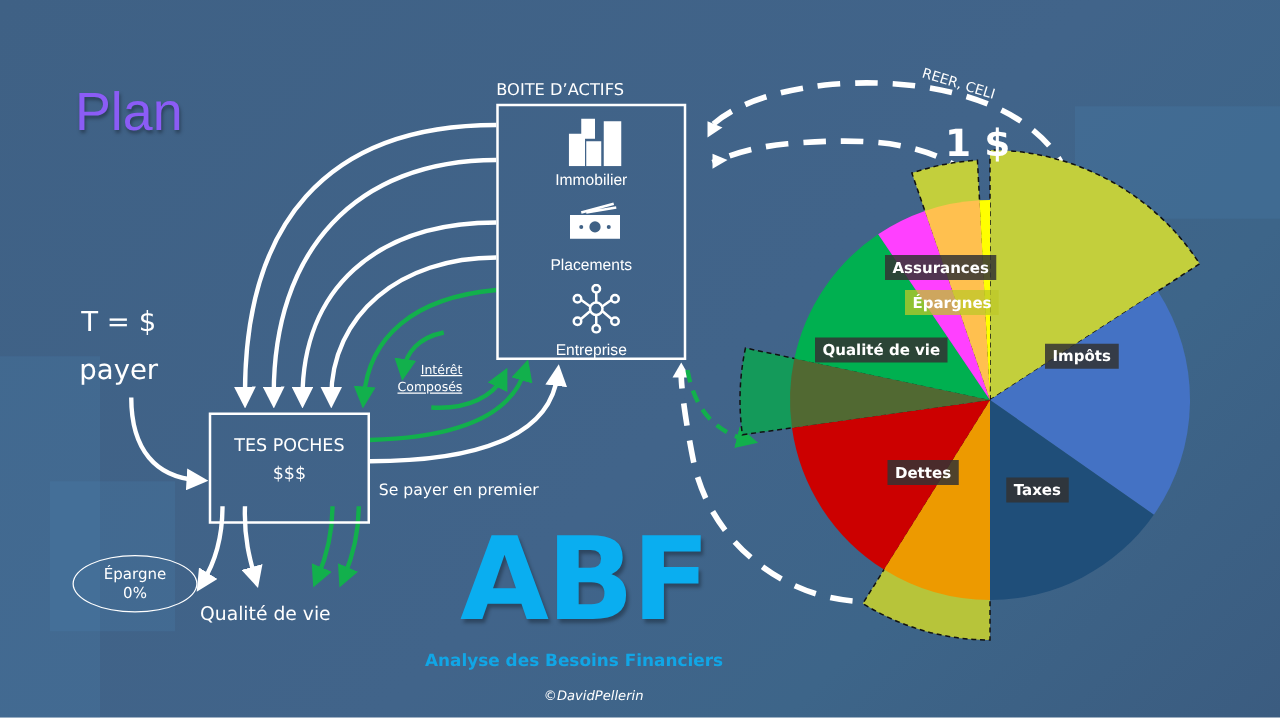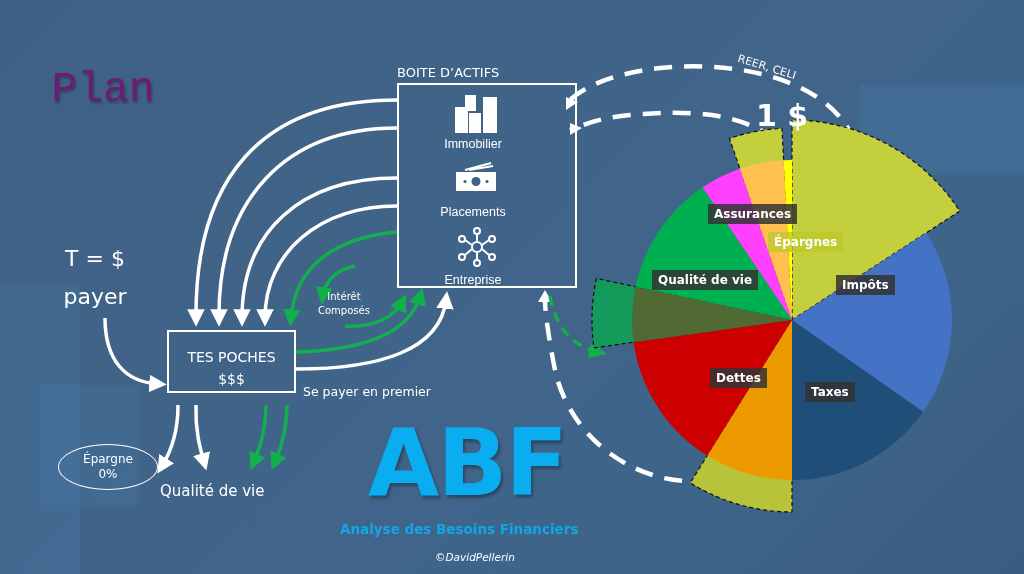--- a/index.html
+++ b/index.html
@@ -1,30 +1,30 @@
 <!DOCTYPE html>
 <html><head>
 <meta charset="utf-8">
 <style>
   html,body{margin:0;padding:0;}
   body{width:1024px;height:574px;overflow:hidden;position:relative;
     background:linear-gradient(135deg,#3f6185 0%,#41648a 55%,#3d6589 75%,#3b5c80 100%);
     font-family:"DejaVu Sans",sans-serif;color:#fff;}
   .tile{position:absolute;background:rgba(80,140,190,0.18);}
   .abs{position:absolute;}
-  #title{left:8px;top:62px;font-family:Liberation Mono, monospace;font-size:43px;line-height:56px;color:#701a75;text-shadow:1px 2px 3px rgba(0,0,0,.35);text-align:center;width:190px;}
+  #title{left:8px;top:62px;font-family:Liberation Sans, sans-serif;font-size:43px;line-height:56px;color:#8b5cf6;text-shadow:1px 2px 3px rgba(0,0,0,.35);text-align:center;width:190px;}
   #income{left:40px;top:240px;font-size:22px;line-height:38px;text-align:center;width:110px;}
-  #pockets-box{left:167px;top:330px;width:129px;height:63px;border:2.5px solid #fff;box-sizing:border-box;text-align:center;font-size:14px;line-height:22px;padding-top:14px;}
-  #assets-box{left:397px;top:83px;width:180px;height:205px;border:2.5px solid #fff;box-sizing:border-box;}
+  #pockets-box{left:167px;top:330px;width:129px;height:89px;border:2.5px solid #fff;box-sizing:border-box;text-align:center;font-size:14px;line-height:22px;padding-top:14px;}
+  #assets-box{left:397px;top:83px;width:152px;height:205px;border:2.5px solid #fff;box-sizing:border-box;}
   #assets-title{left:397px;top:65px;width:152px;text-align:left;font-size:13px;}
   .asset-lbl{position:absolute;width:148px;text-align:center;font-family:"Liberation Sans",sans-serif;font-size:12.5px;}
   #savings-oval{left:58px;top:444px;width:100px;height:46px;border:1.5px solid #fff;border-radius:50%;box-sizing:border-box;text-align:center;font-size:12px;line-height:15px;padding-top:7px;}
   #qol-label{left:160px;top:482px;font-size:15px;}
   #payfirst{left:303px;top:384px;font-size:12.5px;}
-  #interest{left:318px;top:290px;font-size:10px;text-align:center;line-height:14px;}
+  #interest{left:318px;top:290px;font-size:10px;text-align:right;line-height:14px;text-decoration:underline;}
   #abf{left:368px;top:418px;font-size:92px;font-weight:bold;color:#0aaef0;font-family:"DejaVu Sans",sans-serif;letter-spacing:-2px;line-height:92px;text-shadow:2px 3px 3px rgba(0,0,0,.3);}
   #abf-sub{left:340px;top:521px;font-size:13.5px;font-weight:bold;color:#11a6e6;}
   #copyright{left:435px;top:551px;font-size:10.5px;font-style:italic;}
   #one-dollar{left:756px;top:98px;font-size:30px;font-weight:bold;}
   #reer{left:740px;top:52px;font-size:11px;transform:rotate(17deg);transform-origin:left top;}
   .pie-lbl{position:absolute;background:rgba(50,50,50,.85);color:#fff;font-size:12px;font-weight:bold;padding:3px 6px;white-space:nowrap;}
 </style>
 </head>
 <body>
 
@@ -144,17 +144,17 @@
 <div id="qol-label" class="abs">Qualité de vie</div>
 
 <div id="abf" class="abs">ABF</div>
 <div id="abf-sub" class="abs">Analyse des Besoins Financiers</div>
 <div id="copyright" class="abs">©DavidPellerin</div>
 
 <div id="reer" class="abs">REER, CELI</div>
 <div id="one-dollar" class="abs">1 $</div>
 
 <div class="pie-lbl" style="left:708px;top:204px;">Assurances</div>
-<div class="pie-lbl" style="left:768px;top:232px;background:rgba(190,200,40,.75);">Épargnes</div>
+<div class="pie-lbl" style="left:724px;top:232px;background:rgba(190,200,40,.75);">Épargnes</div>
 <div class="pie-lbl" style="left:652px;top:270px;">Qualité de vie</div>
 <div class="pie-lbl" style="left:836px;top:275px;">Impôts</div>
 <div class="pie-lbl" style="left:710px;top:368px;">Dettes</div>
 <div class="pie-lbl" style="left:805px;top:382px;">Taxes</div>
 
 </body></html>

